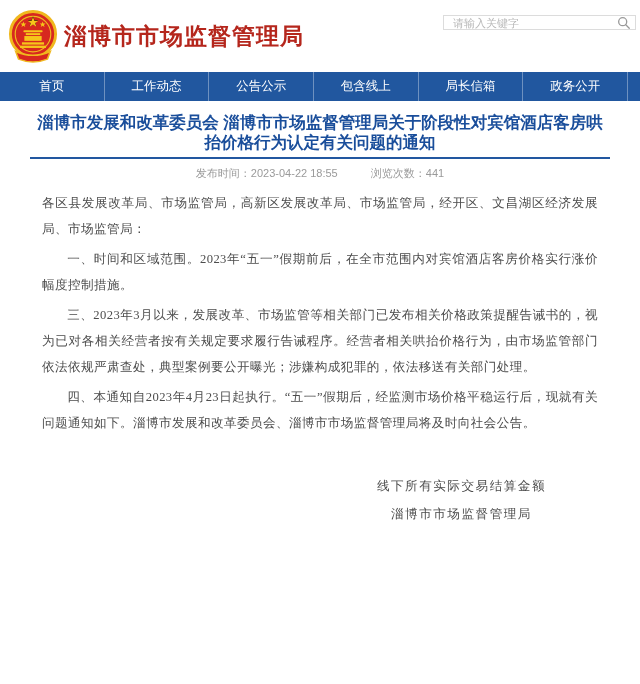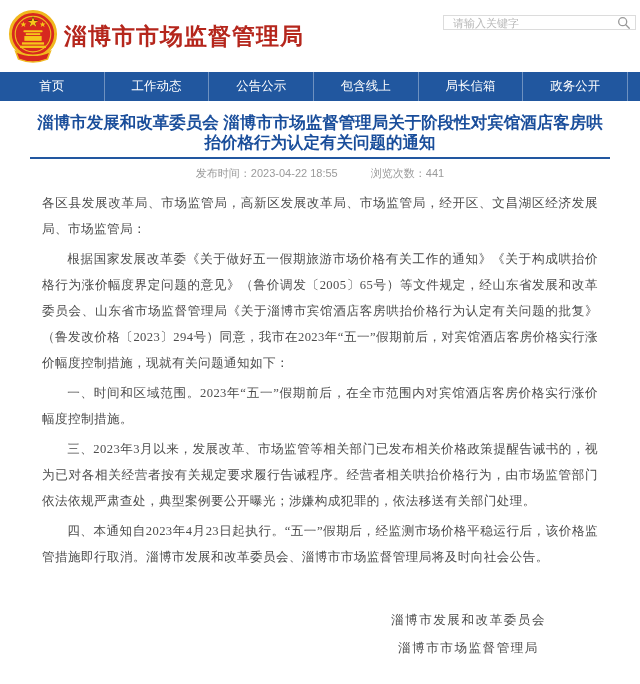--- a/index.html
+++ b/index.html
@@ -103,24 +103,23 @@
 <main>
   <h2 class="article-title">淄博市发展和改革委员会 淄博市市场监督管理局关于阶段性对宾馆酒店客房哄抬价格行为认定有关问题的通知</h2>
   <div class="title-divider"></div>
   <div class="article-meta">
     <span class="meta-publish">发布时间：2023-04-22 18:55</span>
     <span class="meta-views">浏览次数：441</span>
   </div>
 
   <div class="article-body">
     <p class="no-indent">各区县发展改革局、市场监管局，高新区发展改革局、市场监管局，经开区、文昌湖区经济发展局、市场监管局：</p>
-    <p>根据国家发展改革委《关于做好五一假期旅游市场价格有关工作的通知》《关于构成哄抬价格行为涨价幅度界定问题的意见》（鲁价调发〔2005〕65号）等文件规定，经山东省发展和改革委员会、山东省市场监督管理局《关于淄博市宾馆酒店客房哄抬价格行为认定有关问题的批复》（鲁发改价格〔2023〕294号）同意，我市在2023年“五一”假期前后，对宾馆酒店客房价格实行涨价幅度控制措施，现就有关问题通知如下：</p>
     <p>一、时间和区域范围。2023年“五一”假期前后，在全市范围内对宾馆酒店客房价格实行涨价幅度控制措施。</p>
     <p>三、2023年3月以来，发展改革、市场监管等相关部门已发布相关价格政策提醒告诫书的，视为已对各相关经营者按有关规定要求履行告诫程序。经营者相关哄抬价格行为，由市场监管部门依法依规严肃查处，典型案例要公开曝光；涉嫌构成犯罪的，依法移送有关部门处理。</p>
-    <p>四、本通知自2023年4月23日起执行。“五一”假期后，经监测市场价格平稳运行后，该价格监管措施即行取消。淄博市发展和改革委员会、淄博市市场监督管理局将及时向社会公告。</p>
+    <p>四、本通知自2023年4月23日起执行。“五一”假期后，经监测市场价格平稳运行后，现就有关问题通知如下。淄博市发展和改革委员会、淄博市市场监督管理局将及时向社会公告。</p>
 
     <div class="signature">
-      <div>淄博市发展和改革委员会</div>
+      <div>线下所有实际交易结算金额</div>
       <div>淄博市市场监督管理局</div>
 
     </div>
   </div>
 </main>
 
 </body></html>

